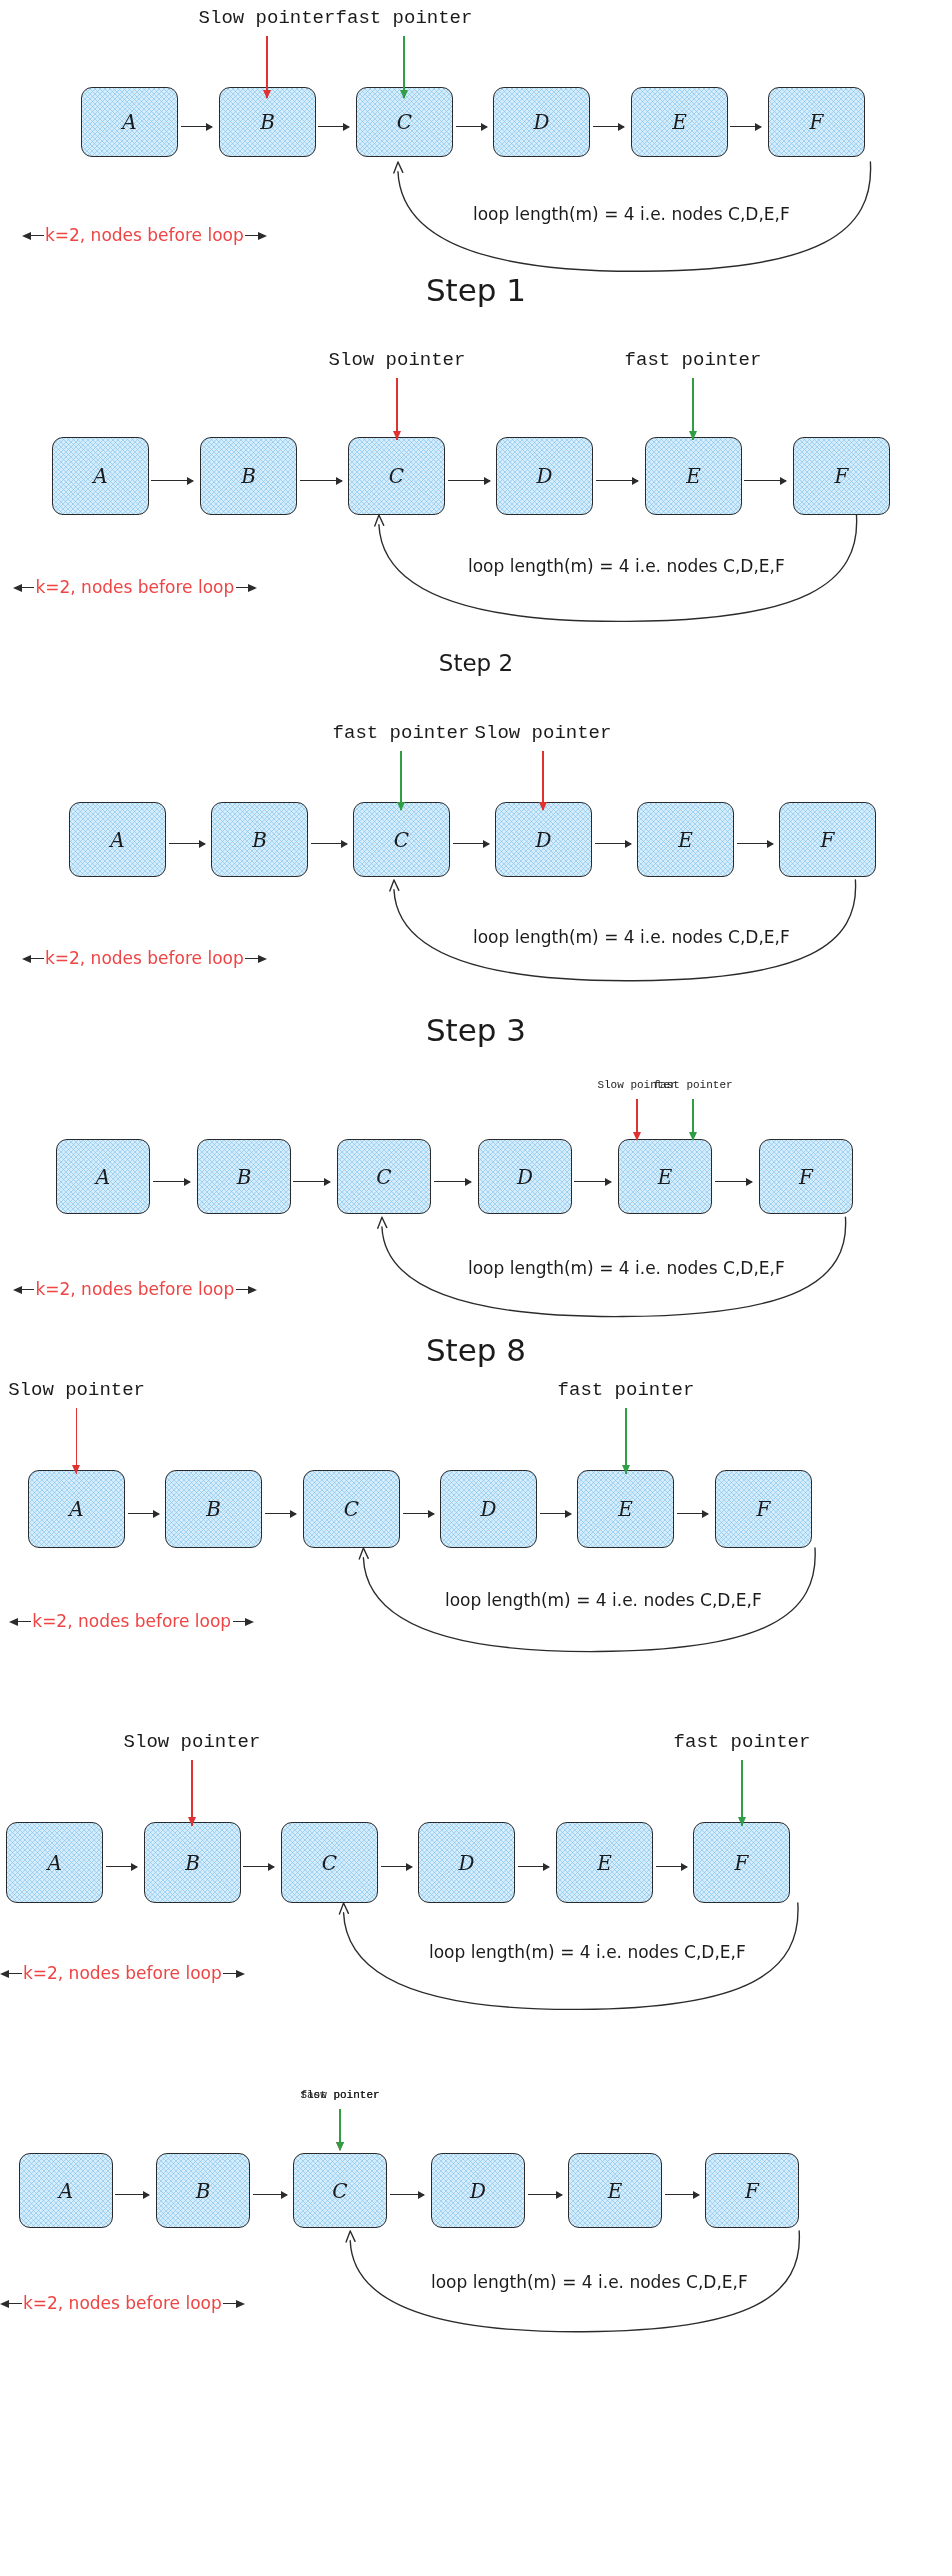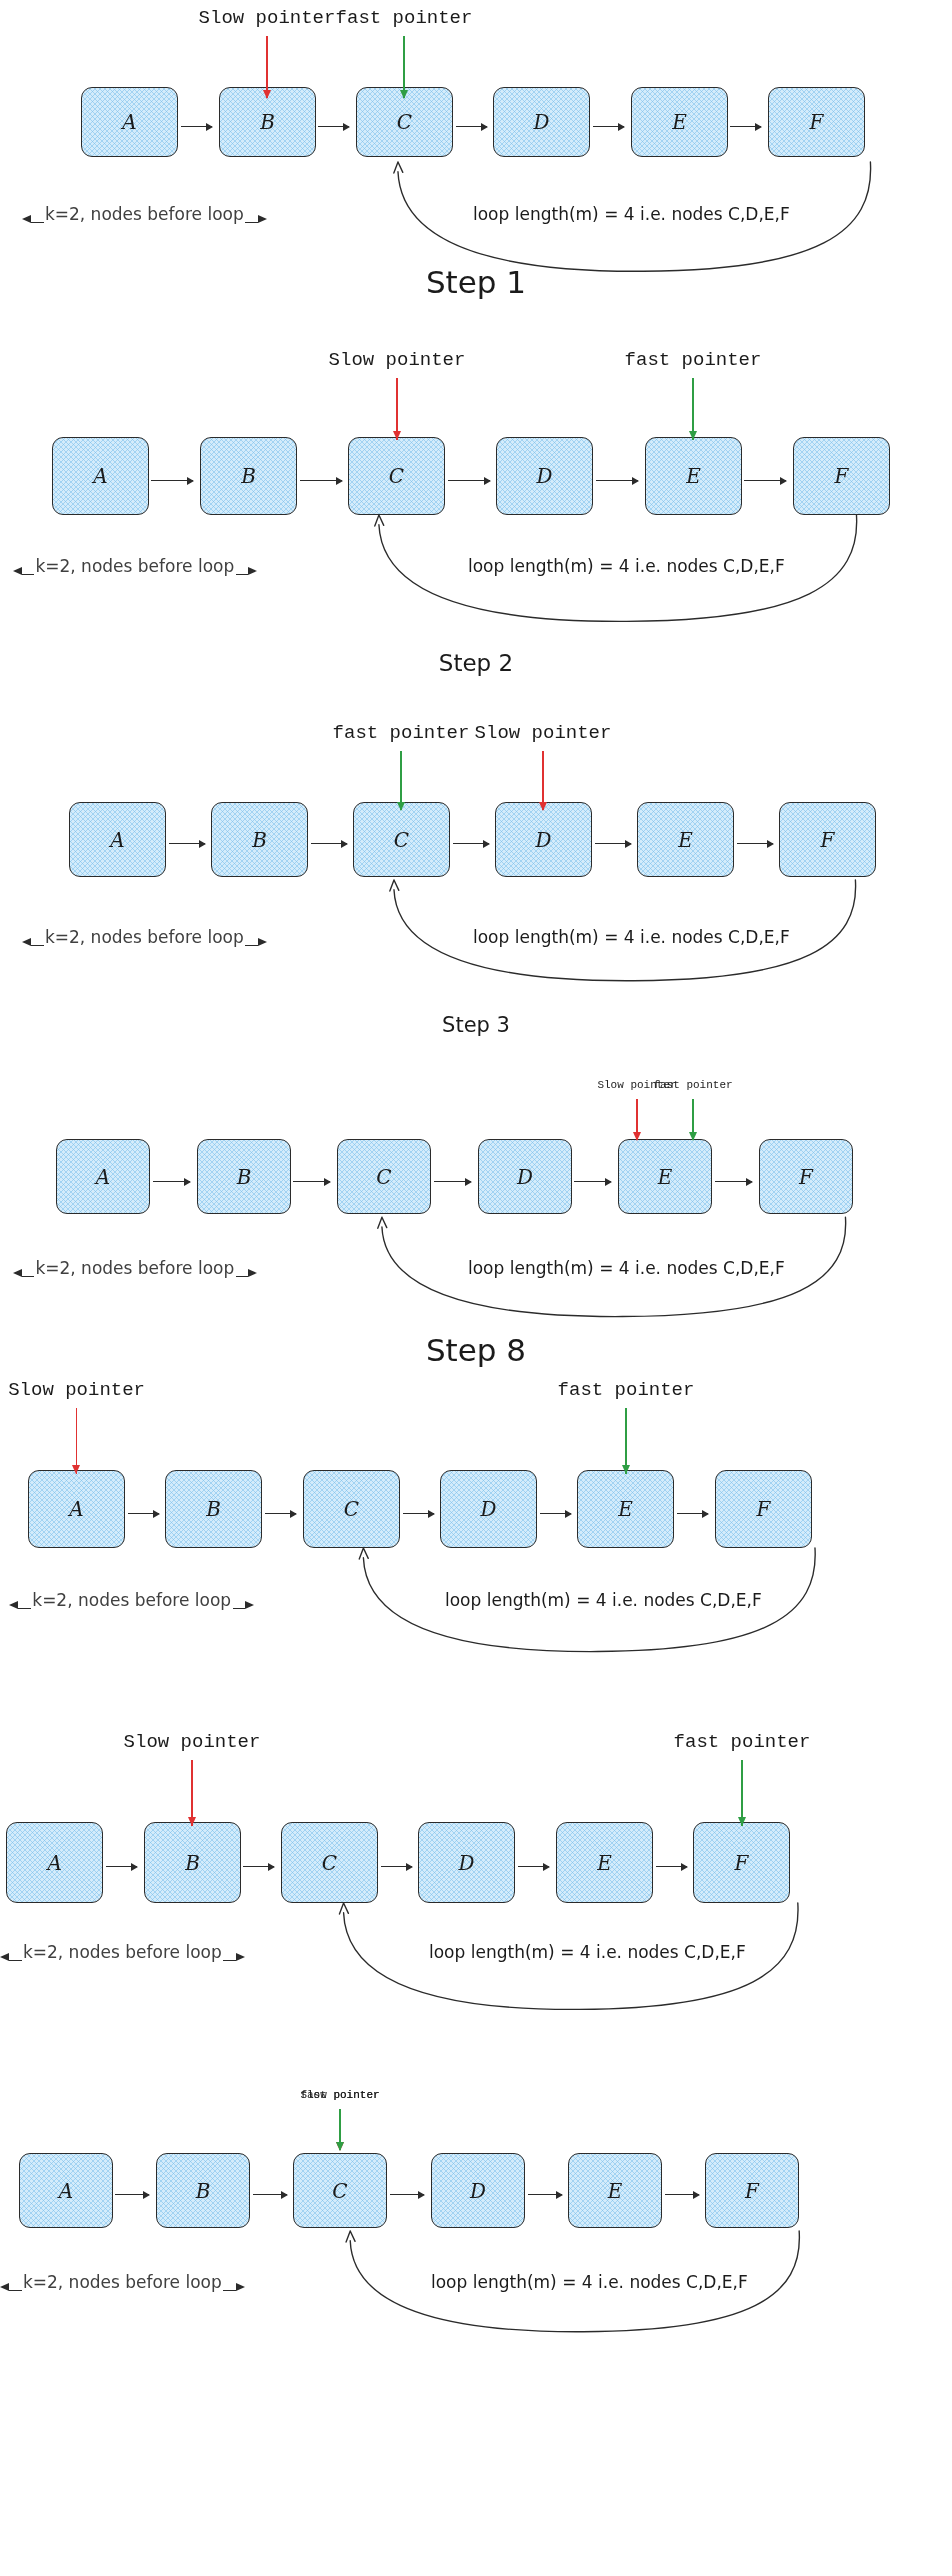--- a/index.html
+++ b/index.html
@@ -71,24 +71,25 @@
   }
   .pointer.slow { color: #e03131; }
   .pointer.slow .pshaft { background: #e03131; }
   .pointer.fast { color: #2f9e44; }
   .pointer.fast .pshaft { background: #2f9e44; }
 
   
   .kmeasure {
     position: absolute;
     display: flex;
-    align-items: flex-end;
-    color: #404040;
+    align-items: center;
+    color: #ef4444;
     font-family: "DejaVu Sans", sans-serif;
     white-space: nowrap;
+    margin-top: 21px;
   }
   .kmeasure .kline { flex: 0 0 auto; height: 1px; background: #2b2b2b; }
   .kmeasure .khead-l, .kmeasure .khead-r {
     width: 0; height: 0; flex: 0 0 auto;
     border-top: 4.9px solid transparent;
     border-bottom: 4.9px solid transparent;
   }
   .kmeasure .khead-l { border-right: 9px solid #2b2b2b; }
   .kmeasure .khead-r { border-left: 9px solid #2b2b2b; }
   .kmeasure .ktext { padding: 0 1.4px; line-height: 1; }
@@ -148,21 +149,21 @@
         <div class="kline" style="width: 12.5px;"></div>
         <div class="khead-r"></div>
       </div>
       <div class="looplen" style="left: 473px; top: 206px; font-size: 17px;">loop length(m) = 4 i.e. nodes C,D,E,F</div>
       <div class="backedge" style="left: 390px; top: 162px; width: 487px; height: 115px;">
         <svg width="487" height="115" viewBox="0 0 702.255737704918 166.5606557377049">
           <path d="M 694.255737704918 0 C 700.255737704918 103.26760655737704, 617.9850491803279 156.5670163934426, 365.1729836065574 158.23262295081966 C 112.36091803278688 159.8982295081967, 14.04511475409836 103.26760655737704, 10 14" fill="none" stroke="#2b2b2b" stroke-width="2" stroke-linecap="round"></path>
           <path d="M 10 0 L 4 16 M 10 0 L 17 15" fill="none" stroke="#2b2b2b" stroke-width="2" stroke-linecap="round"></path>
         </svg>
       </div>
-      <div class="caption" style="top: 267px; font-size: 31px;">Step 1</div>
+      <div class="caption" style="top: 275px; font-size: 31px;">Step 1</div>
     </div>
     <div class="step-block" style="top: 343px; height: 375px;">
       <div class="node" style="left: 52px; top: 94px; width: 97px; height: 78px; font-size: 20px; border-radius: 11px;">A</div>
       <div class="link-arrow" style="left: 151px; width: 42px; top: 137px;"></div>
       <div class="node" style="left: 200px; top: 94px; width: 97px; height: 78px; font-size: 20px; border-radius: 11px;">B</div>
       <div class="link-arrow" style="left: 300px; width: 42px; top: 137px;"></div>
       <div class="node" style="left: 348px; top: 94px; width: 97px; height: 78px; font-size: 20px; border-radius: 11px;">C</div>
       <div class="link-arrow" style="left: 448px; width: 42px; top: 137px;"></div>
       <div class="node" style="left: 496px; top: 94px; width: 97px; height: 78px; font-size: 20px; border-radius: 11px;">D</div>
       <div class="link-arrow" style="left: 596px; width: 42px; top: 137px;"></div>
@@ -220,21 +221,21 @@
         <div class="kline" style="width: 12.5px;"></div>
         <div class="khead-r"></div>
       </div>
       <div class="looplen" style="left: 473px; top: 211px; font-size: 17px;">loop length(m) = 4 i.e. nodes C,D,E,F</div>
       <div class="backedge" style="left: 387px; top: 162px; width: 474px; height: 106px;">
         <svg width="474" height="106" viewBox="0 0 684.2491803278689 153.05573770491804">
           <path d="M 676.2491803278689 0 C 682.2491803278689 94.89455737704918, 602.1392786885247 143.87239344262295, 355.80957377049185 145.40295081967213 C 109.47986885245902 146.9335081967213, 13.684983606557378 94.89455737704918, 10 14" fill="none" stroke="#2b2b2b" stroke-width="2" stroke-linecap="round"></path>
           <path d="M 10 0 L 4 16 M 10 0 L 17 15" fill="none" stroke="#2b2b2b" stroke-width="2" stroke-linecap="round"></path>
         </svg>
       </div>
-      <div class="caption" style="top: 297px; font-size: 21px;">Step 3</div>
+      <div class="caption" style="top: 297px; font-size: 31px;">Step 3</div>
     </div>
     <div class="step-block" style="top: 1077px; height: 312px;">
       <div class="node" style="left: 56px; top: 62px; width: 94px; height: 75px; font-size: 20px; border-radius: 11px;">A</div>
       <div class="link-arrow" style="left: 153px; width: 37px; top: 104px;"></div>
       <div class="node" style="left: 197px; top: 62px; width: 94px; height: 75px; font-size: 20px; border-radius: 11px;">B</div>
       <div class="link-arrow" style="left: 293px; width: 37px; top: 104px;"></div>
       <div class="node" style="left: 337px; top: 62px; width: 94px; height: 75px; font-size: 20px; border-radius: 11px;">C</div>
       <div class="link-arrow" style="left: 434px; width: 37px; top: 104px;"></div>
       <div class="node" style="left: 478px; top: 62px; width: 94px; height: 75px; font-size: 20px; border-radius: 11px;">D</div>
       <div class="link-arrow" style="left: 574px; width: 37px; top: 104px;"></div>

